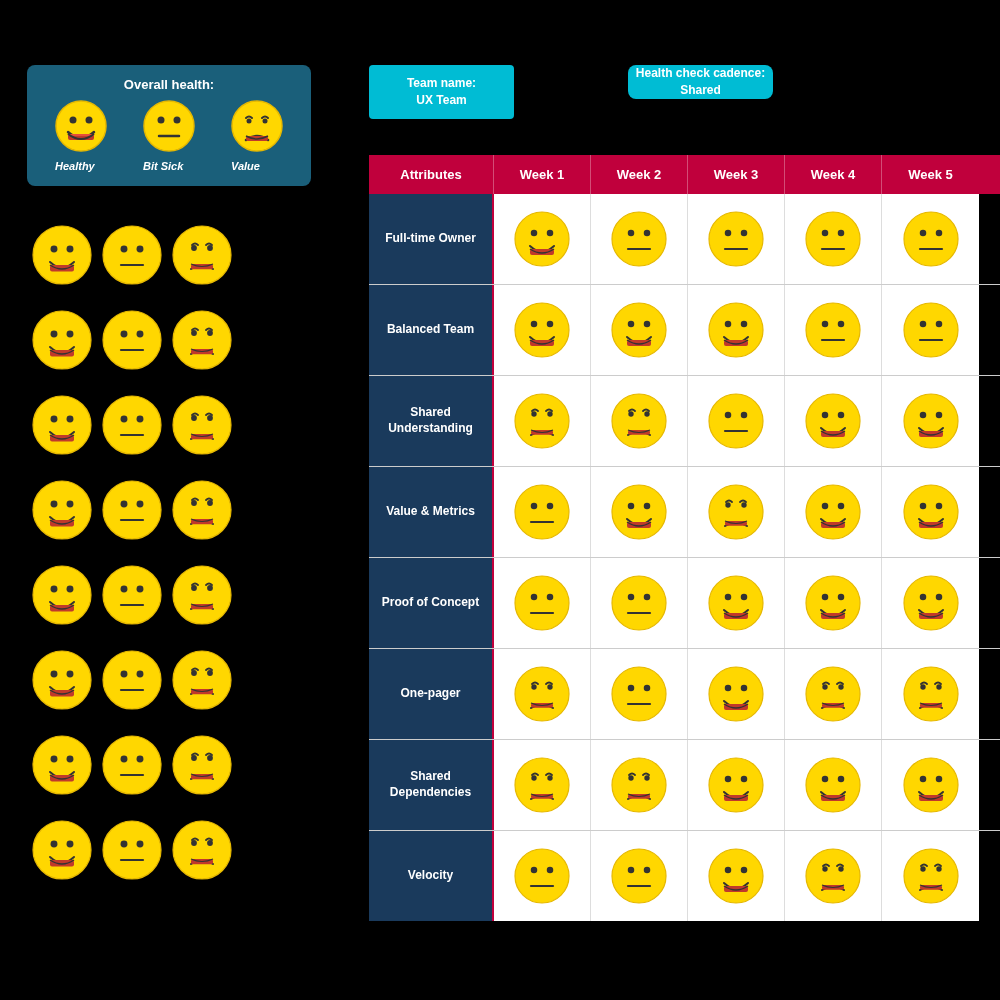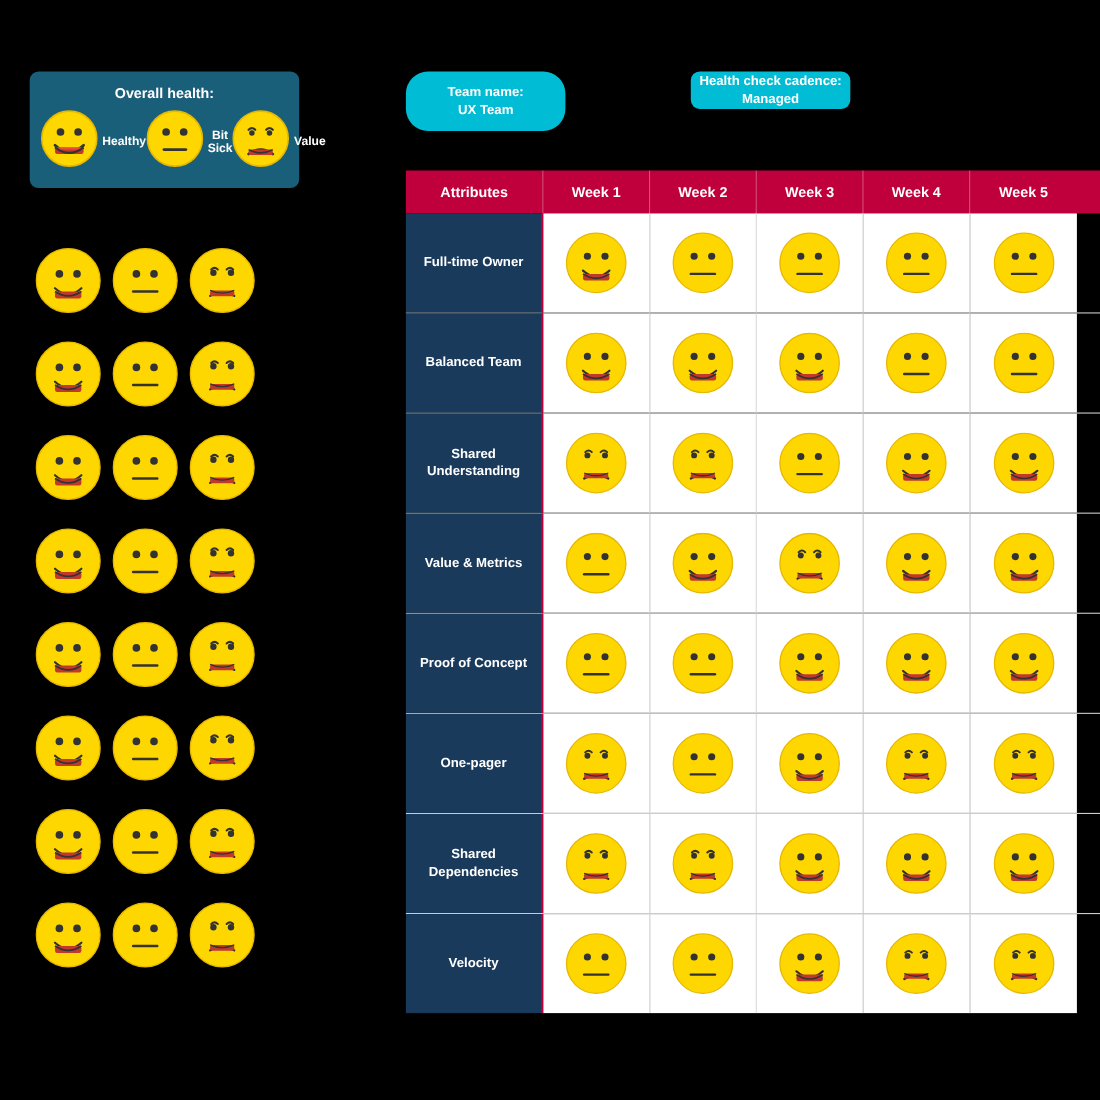--- a/index.html
+++ b/index.html
@@ -9,42 +9,43 @@
       height: 1000px;
       overflow: hidden;
       font-family: Arial, sans-serif;
     }
 
     
     .legend-box {
       position: absolute;
       left: 27px;
       top: 65px;
-      width: 245px;
+      width: 284px;
       background: #1a5f7a;
       border-radius: 8px;
       padding: 12px 10px 14px;
       text-align: center;
     }
     .legend-title {
       color: #fff;
       font-size: 13px;
       font-weight: bold;
       margin-bottom: 8px;
     }
     .legend-faces {
       display: flex;
       justify-content: space-around;
       align-items: center;
     }
     .legend-item {
       display: flex;
-      flex-direction: row;
-      align-items: center;
+      flex-direction: column;
+      align-items: flex-start;
       gap: 4px;
+      font-style: italic;
     }
     .legend-label {
       color: #fff;
       font-size: 11px;
       font-weight: bold;
     }
 
     
     .emoji-grid {
       position: absolute;
@@ -62,21 +63,21 @@
       justify-content: center;
     }
 
     
     .team-name-box {
       position: absolute;
       left: 369px;
       top: 65px;
       width: 145px;
       background: #00bcd4;
-      border-radius: 20px;
+      border-radius: 4px;
       padding: 10px;
       text-align: center;
     }
     .cadence-box {
       position: absolute;
       left: 628px;
       top: 65px;
       width: 145px;
       background: #00bcd4;
       border-radius: 8px;
@@ -444,21 +445,21 @@
   </div>
 
 <div class="team-name-box">
   <div class="info-box-text">
     <span>Team name:</span><br><span>UX Team</span>
   </div>
 </div>
 
 <div class="cadence-box">
   <div class="info-box-text">
-    <span>Health check cadence:</span><br><span>Managed</span>
+    <span>Health check cadence:</span><br><span>Shared</span>
   </div>
 </div>
 
 <div class="main-table">
   <div class="table-header" id="table-header">
       <div class="header-cell">Attributes</div>
       <div class="header-cell">Week 1</div>
       <div class="header-cell">Week 2</div>
       <div class="header-cell">Week 3</div>
       <div class="header-cell">Week 4</div>

